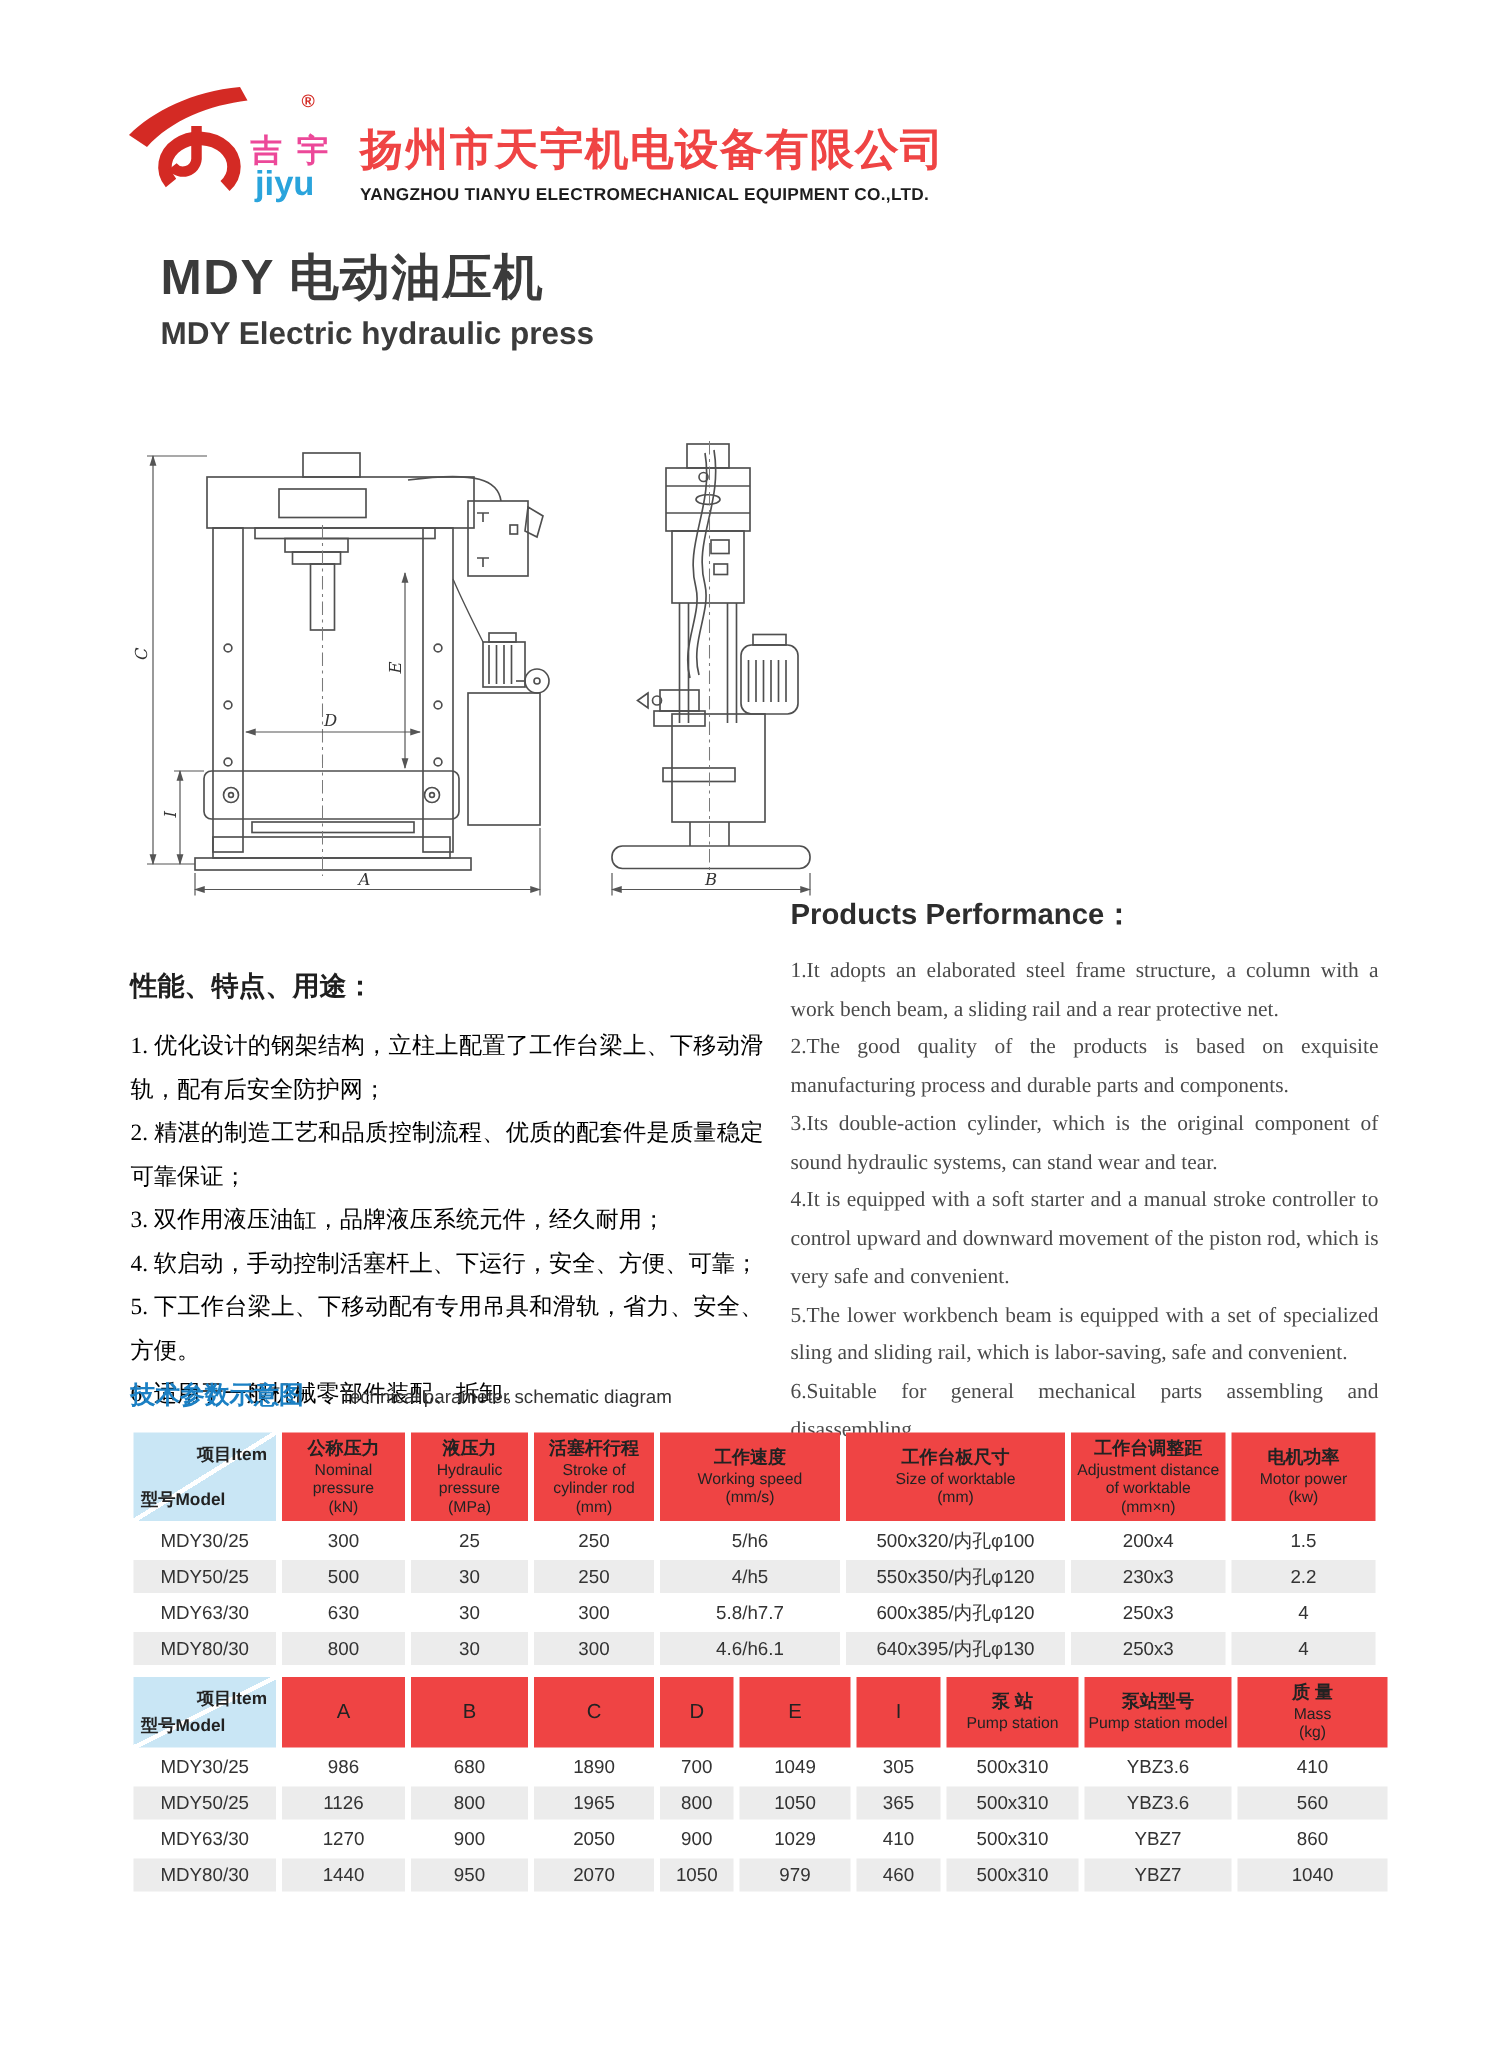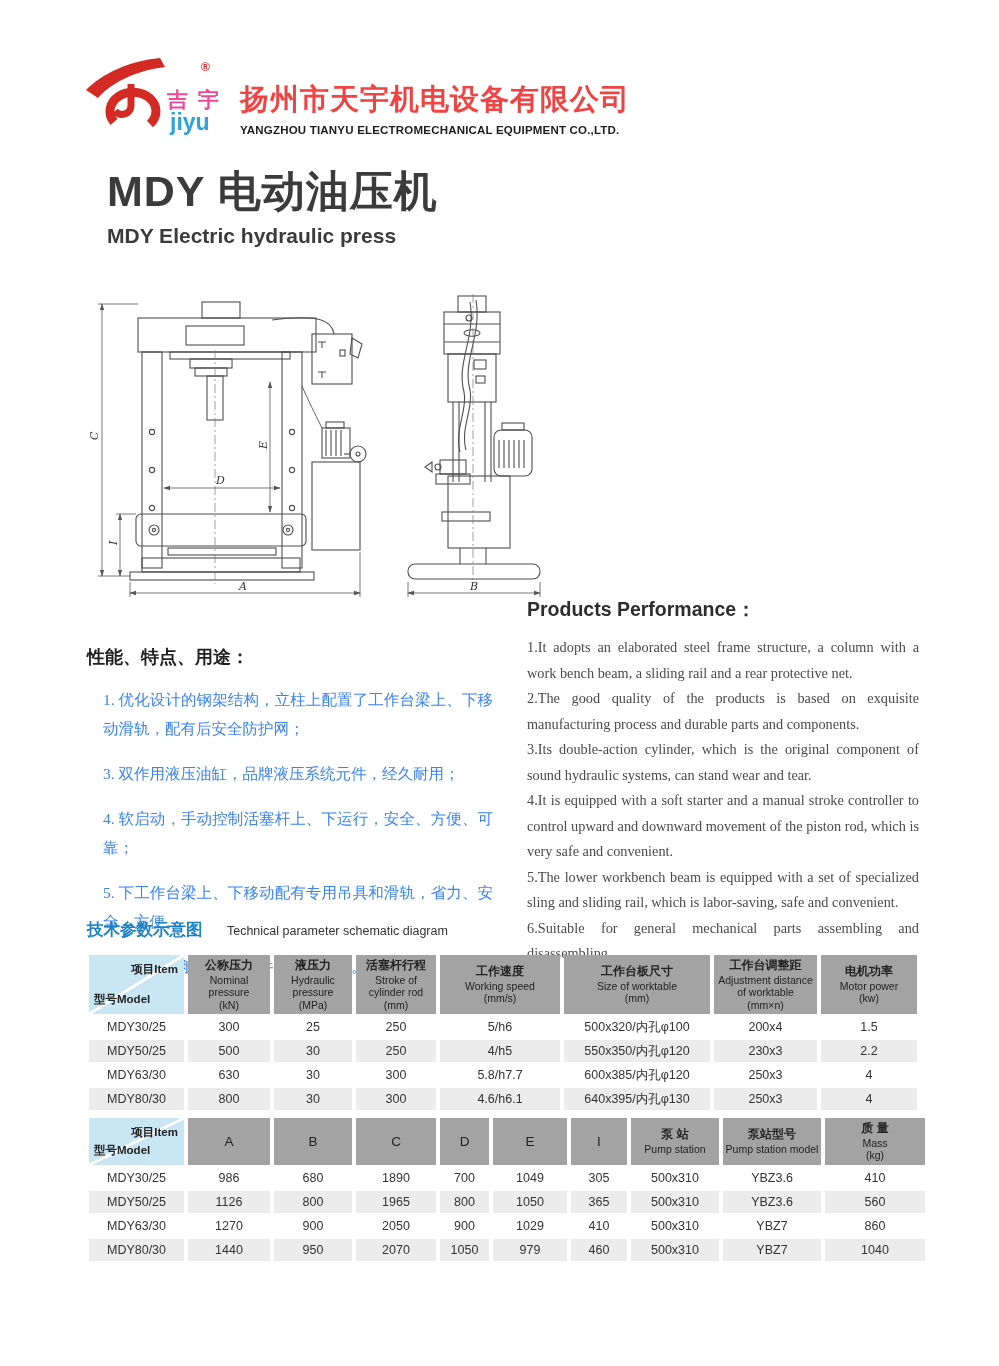--- a/index.html
+++ b/index.html
@@ -11,46 +11,46 @@
   .brand-zh{position:absolute;left:167px;top:86px;font-size:21px;font-weight:bold;
             letter-spacing:10px;color:#ec4899;white-space:nowrap;}
   .brand-en{position:absolute;left:170px;top:109px;font-size:23px;font-weight:bold;color:#2aa4dc;}
   .reg-mark{position:absolute;left:201px;top:60px;font-size:12px;color:#d42a24;font-weight:bold;}
   .company{position:absolute;left:240px;top:80px;}
   .company-zh{font-size:29px;font-weight:bold;color:#ef4444;letter-spacing:1px;white-space:nowrap;}
   .company-en{font-size:11.5px;font-weight:bold;color:#1d1d1d;margin-top:4px;letter-spacing:0.2px;white-space:nowrap;}
 
   
   .title-block{position:absolute;left:107px;top:163px;}
-  .title-zh{font-size:43px;font-weight:bold;color:#3b3b3b;letter-spacing:1px;white-space:nowrap;}
+  .title-zh{font-size:33px;font-weight:bold;color:#3b3b3b;letter-spacing:1px;white-space:nowrap;}
   .title-en{font-size:21px;font-weight:bold;color:#3b3b3b;margin-top:3px;white-space:nowrap;}
 
   
   .front-drawing{position:absolute;left:86px;top:290px;}
   .side-drawing{position:absolute;left:396px;top:290px;}
 
   
   .features{position:absolute;left:87px;top:645px;width:422px;font-family:Liberation Serif, serif;}
   .features-heading{font-size:18px;font-weight:bold;color:#1f1f1f;margin:0 0 14px 0;}
-  .features p{margin:16px;font-size:15.5px;line-height:29px;text-align:justify;color:#3b82f6;}
+  .features p{margin:0;font-size:15.5px;line-height:29px;text-align:justify;color:#000000;}
 
   .performance{position:absolute;left:527px;top:596px;width:392px;}
   .performance-heading{font-size:19.5px;font-weight:bold;color:#2d2d2d;margin:0 0 12px 0;}
   .performance p{margin:0;font-size:14.3px;line-height:25.5px;text-align:justify;color:#4a4a4a;font-family:Liberation Serif, serif;}
 
   
   .tech-caption{position:absolute;left:87px;top:919px;white-space:nowrap;}
   .tech-zh{font-size:16.5px;font-weight:bold;color:#1b80c4;}
   .tech-en{font-size:12.5px;color:#333;margin-left:20px;}
 
   
   .spec-table{border-collapse:separate;border-spacing:4px 2px;table-layout:fixed;width:800px;}
   .t1{position:absolute;left:85px;top:953px;}
   .t2{position:absolute;left:85px;top:1116px;}
-  .spec-table th{background:#a3a3a3;font-weight:normal;vertical-align:middle;padding:3px 2px;}
+  .spec-table th{background:#ef4444;font-weight:normal;vertical-align:middle;padding:3px 2px;}
   .t1 th{height:50px;}
   .t2 th{height:40px;}
   .h-zh{display:block;font-size:12px;font-weight:bold;color:#222;line-height:1.3;}
   .h-en{display:block;font-size:10.5px;color:#222;line-height:1.2;}
   .h-unit{display:block;font-size:10.5px;color:#222;line-height:1.2;}
   .h-letter{font-size:13.5px;color:#222;}
   .spec-table td{background:#fff;text-align:center;font-size:12.5px;color:#333;height:22px;padding:0;}
   .spec-table tbody tr:nth-child(even) td{background:#ececec;}
   th.corner{position:relative;background:linear-gradient(to bottom right,
       #c9e6f5 calc(50% - 1.5px),#ffffff calc(50% - 1.5px),
@@ -189,20 +189,21 @@
       <line x1="12" y1="292" x2="12" y2="307"></line>
       <line x1="144" y1="292" x2="144" y2="307"></line>
       <line x1="12" y1="303" x2="144" y2="303" marker-start="url(#arw2)" marker-end="url(#arw2)"></line>
     </g>
     <text class="dim-text" x="74" y="300">B</text>
   </svg>
 
   <div class="features">
     <div class="features-heading">性能、特点、用途：</div>
     <p>1. 优化设计的钢架结构，立柱上配置了工作台梁上、下移动滑轨，配有后安全防护网；</p>
+    <p>2. 精湛的制造工艺和品质控制流程、优质的配套件是质量稳定可靠保证；</p>
     <p>3. 双作用液压油缸，品牌液压系统元件，经久耐用；</p>
     <p>4. 软启动，手动控制活塞杆上、下运行，安全、方便、可靠；</p>
     <p>5. 下工作台梁上、下移动配有专用吊具和滑轨，省力、安全、方便。</p>
     <p>6. 适用于一般机械零部件装配、拆卸。</p>
   </div>
 
   <div class="performance">
     <div class="performance-heading">Products Performance：</div>
     <p>1.It adopts an elaborated steel frame structure, a column with a work bench beam, a sliding rail and a rear protective net.</p>
     <p>2.The good quality of the products is based on exquisite manufacturing process and durable parts and components.</p>

